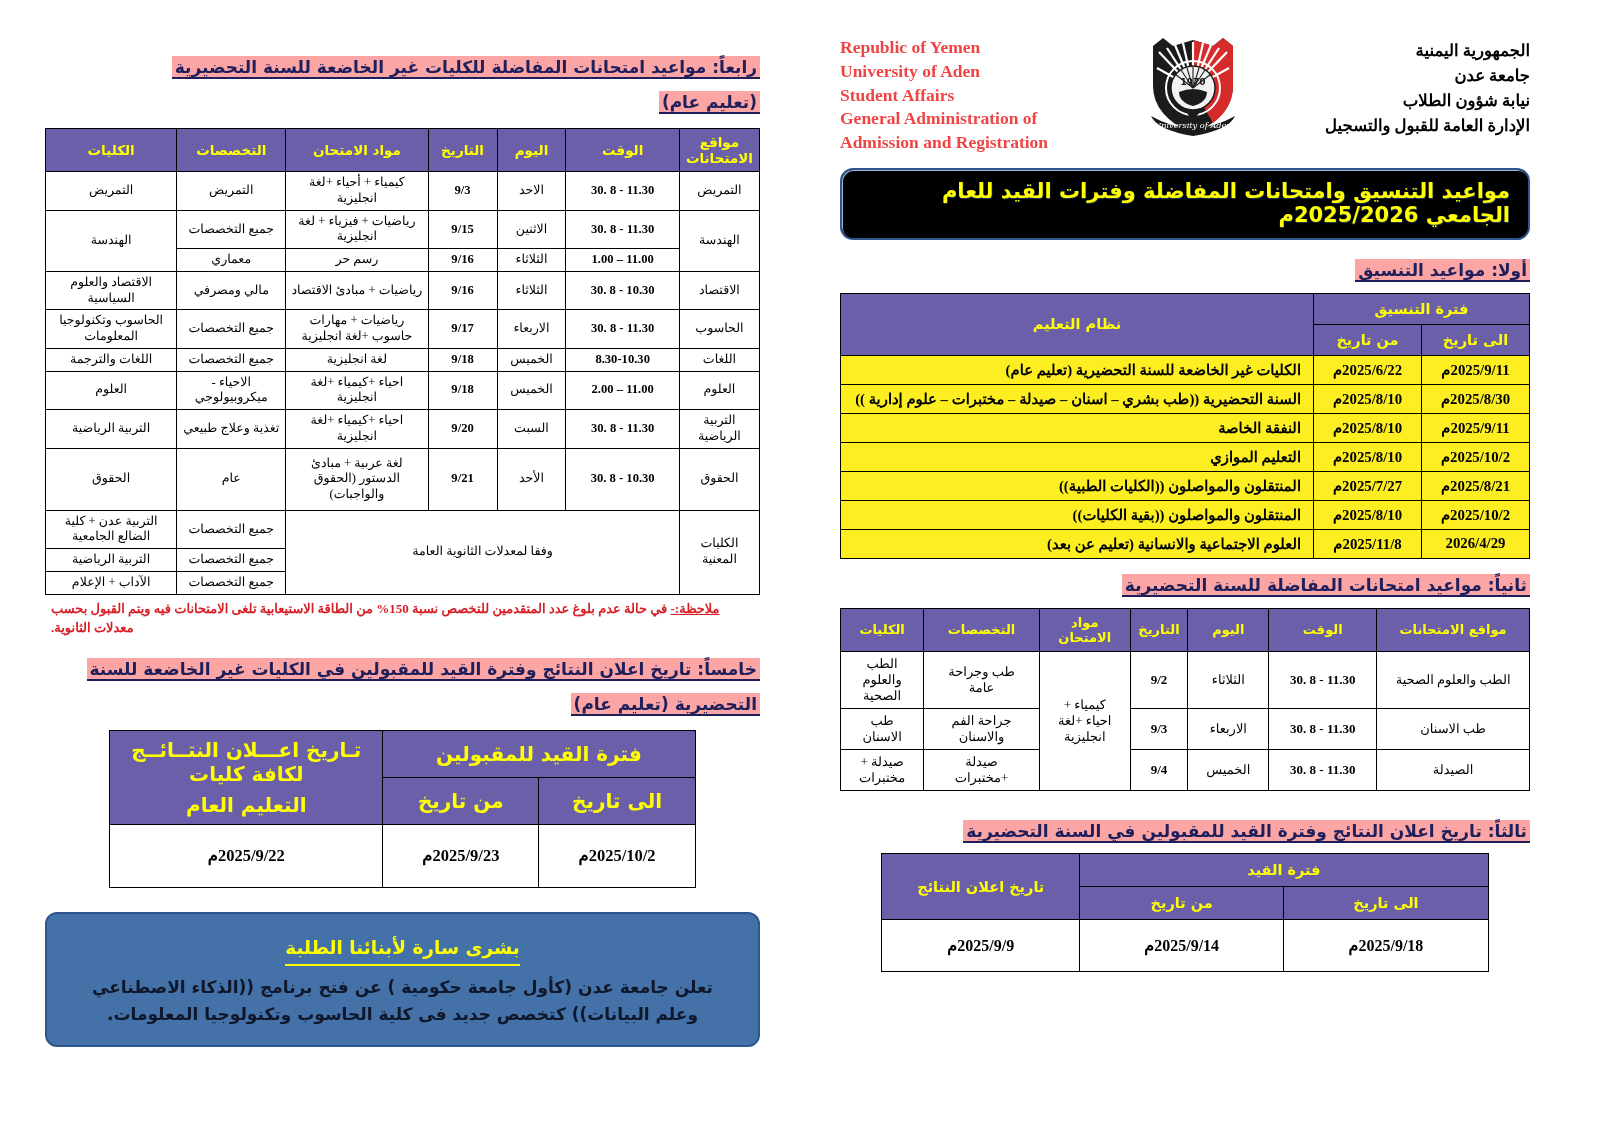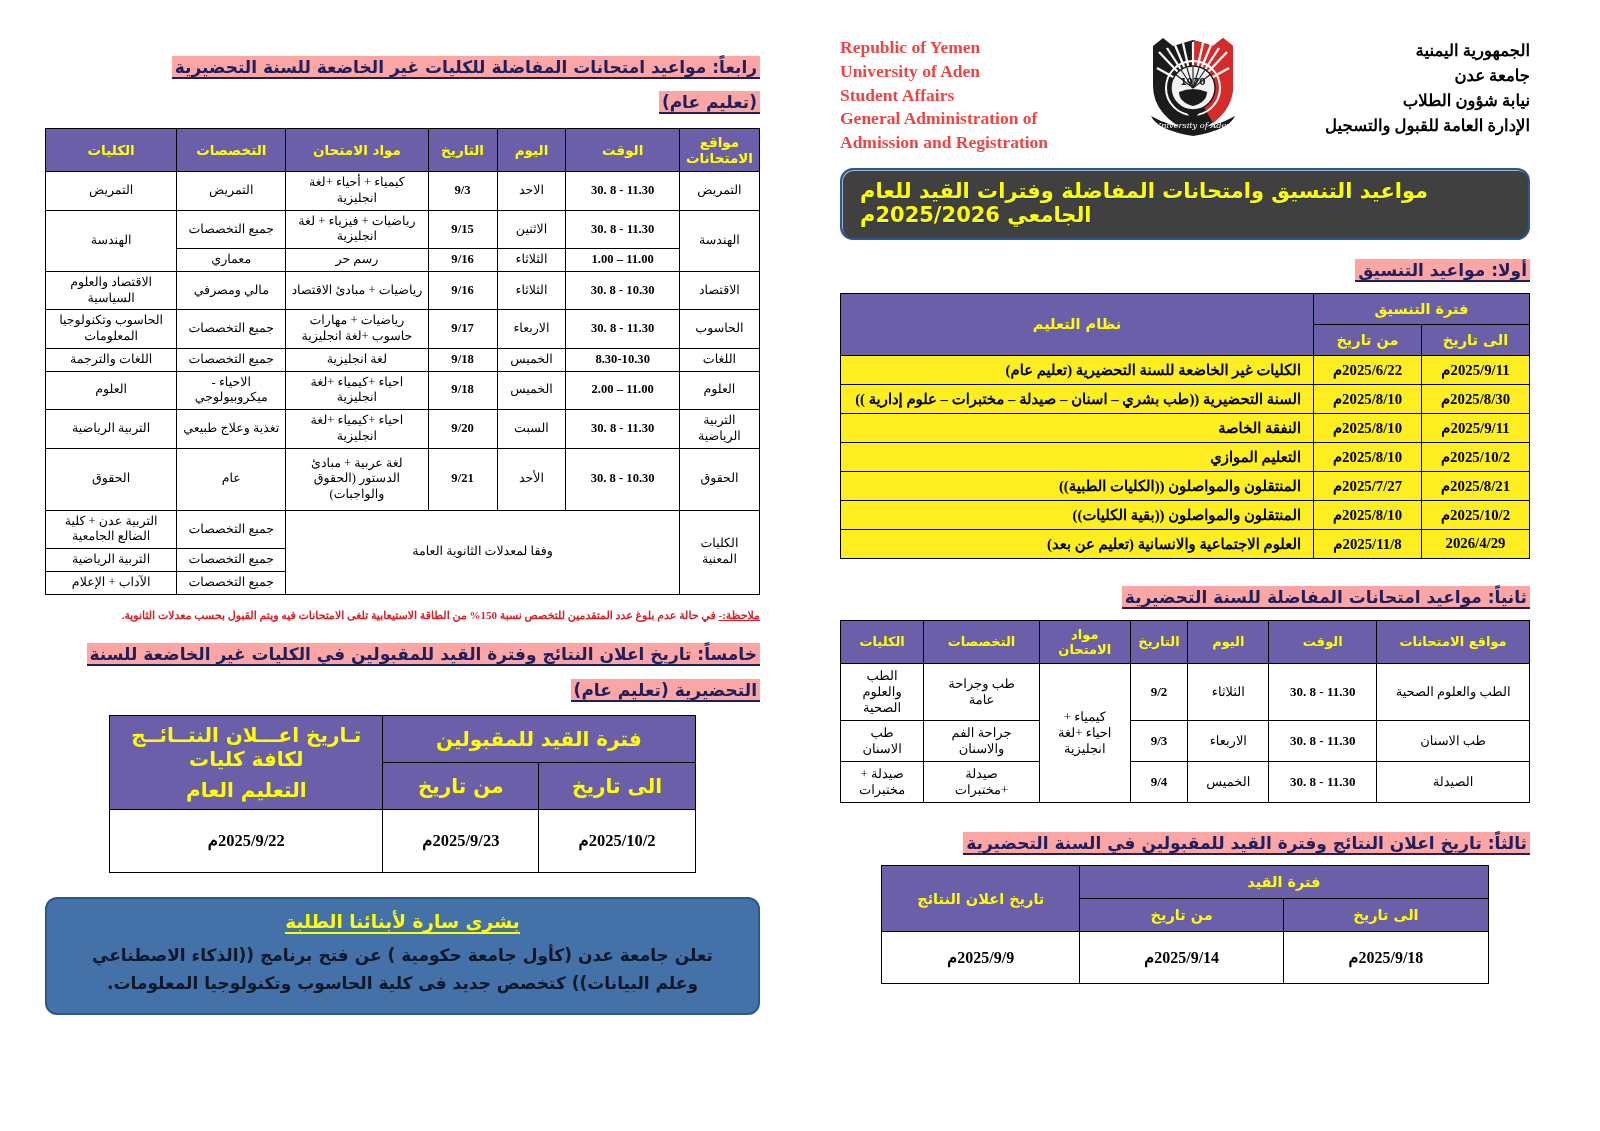--- a/index.html
+++ b/index.html
@@ -33,26 +33,26 @@
     direction: ltr; text-align: left;
     font-family: "Liberation Serif", serif;
     font-weight: bold; font-size: 17.5px; line-height: 1.36;
     color: #ef4444; padding-top: 14px; white-space: nowrap;
   }
   .logo-wrap { width: 120px; display:flex; justify-content:flex-start; padding-top: 6px;}
 
   
   .banner {
     margin: 26px 0 0 0;
-    background: #404040;
+    background: #000000;
     border: 2px solid #2f5party;
     border: 2px solid #2f568f;
     border-radius: 13px;
     padding: 9px 18px 11px 18px;
-    text-align: left;
+    text-align: right;
     box-shadow: 1px 1px 0 #9bb4d4 inset;
   }
   .banner span {
     color: #ffff00; font-weight: bold; font-size: 21px;
     font-family: "DejaVu Sans", sans-serif; letter-spacing: -0.3px;
     text-shadow: 0.6px 0.6px 0 #1d3557;
   }
 
   
   .sec-head {
@@ -110,43 +110,43 @@
   .tbl-main .c-kul  { width: 118px; }
   .tbl-main .c-tkh  { width: 98px; }
   .tbl-main .c-mawad{ width: 128px; }
   .tbl-main .c-tarikh{ width: 62px; }
   .tbl-main .c-yawm { width: 62px; }
   .tbl-main .c-waqt { width: 102px; }
   .tbl-main .c-mawq { width: 72px; }
 
   
   .note {
-    direction: rtl; text-align: right; color: #d61f26;
+    direction: rtl; text-align: left; color: #d61f26;
     font-family: "Liberation Serif", serif;
-    font-weight: bold; font-size: 11px; line-height: 1.5;
-    margin-top: 12px; padding-left: 6px;
+    font-weight: bold; font-size: 13px; line-height: 1.5;
+    margin-top: 4px; padding-left: 6px;
   }
   .note u { text-decoration: underline; }
 
   
   .tbl-res2 { width: 82%; margin-right: auto; margin-left: auto; }
   .tbl-res2 th { font-size: 20px; padding: 7px 4px; }
   .tbl-res2 td { font-size: 16.5px; font-weight: bold; padding: 21px 4px; }
 
   
   .announce {
     margin-top: 24px; background: #4472a8;
     border: 2px solid #2f568f; border-radius: 12px;
     padding: 12px 24px 16px 24px; text-align: center; direction: rtl;
   }
   .announce .a-title {
     color: #ffff00; font-weight: bold; font-size: 18.5px;
     font-family: "DejaVu Sans", sans-serif;
     border-bottom: 2px solid #ffff00; display: inline-block;
-    padding-bottom: 0; margin-bottom: 8px;
+    padding-bottom: 6px; margin-bottom: 8px; margin-top: 11px;
   }
   .announce .a-body {
     color: #0f172a; font-weight: bold; font-size: 17px;
     font-family: "DejaVu Sans", sans-serif; line-height: 1.62;
   }
 </style>
 </head>
 <body>
 
 <div class="page">
@@ -257,21 +257,21 @@
           <td class="lbl">المنتقلون والمواصلون ((بقية الكليات))</td>
         </tr>
         <tr class="yellowrow">
           <td class="num">2026/4/29</td>
           <td class="num">2025/11/8م</td>
           <td class="lbl">العلوم الاجتماعية والانسانية (تعليم عن بعد)</td>
         </tr>
       </tbody>
     </table>
 
-    <div class="sec-head" style="margin-top:26px;">
+    <div class="sec-head" style="margin-top:14px;">
       <span>ثانياً: مواعيد امتحانات المفاضلة للسنة التحضيرية</span>
     </div>
 
     <table class="tbl tbl-prep">
       <thead>
         <tr>
           <th style="width:160px">مواقع الامتحانات</th>
           <th style="width:112px">الوقت</th>
           <th style="width:70px">اليوم</th>
           <th style="width:58px">التاريخ</th>

